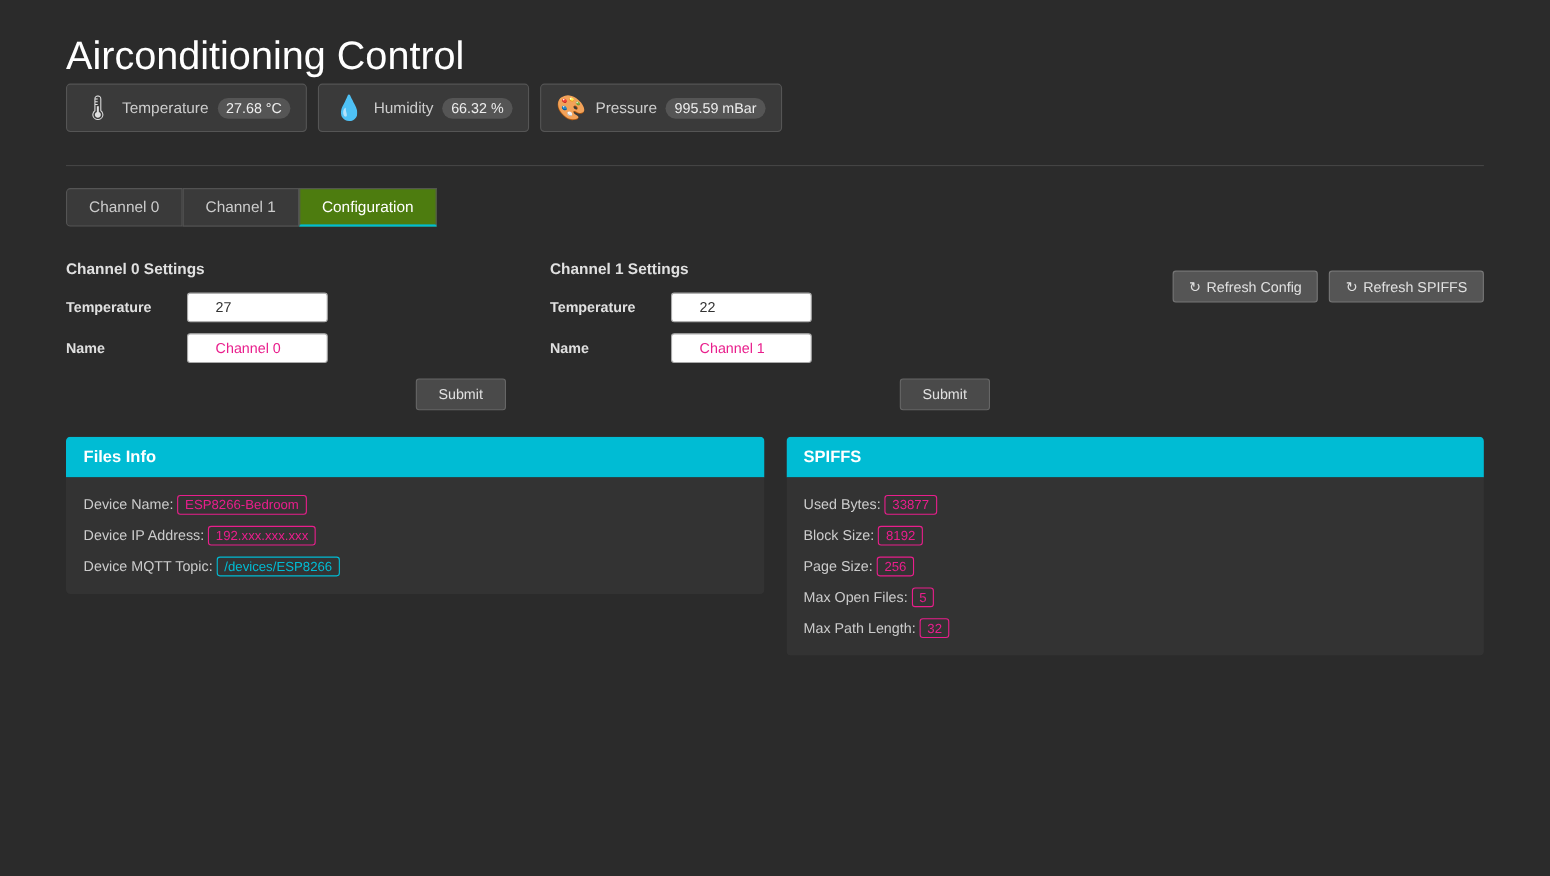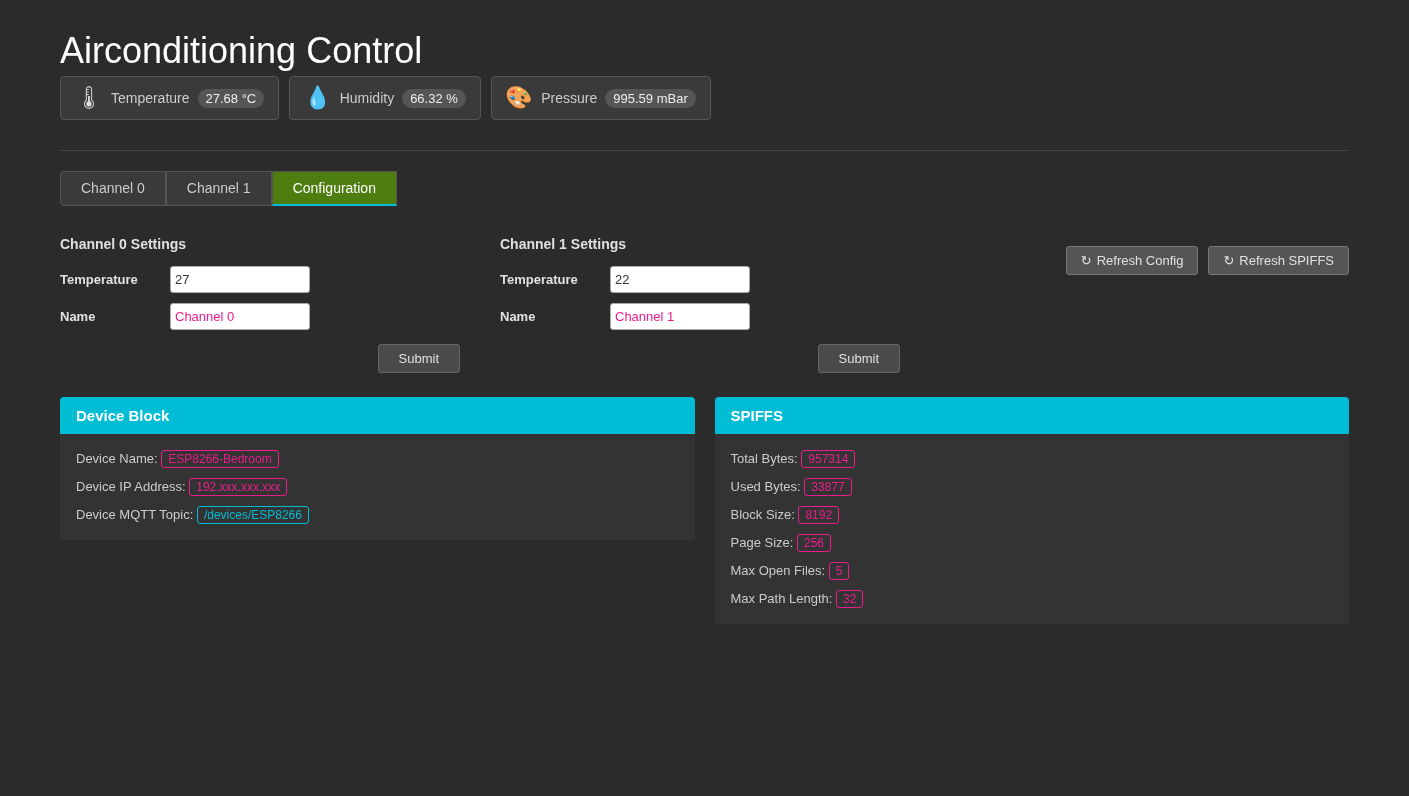--- a/index.html
+++ b/index.html
@@ -108,23 +108,23 @@
       width: 100px;
       font-weight: bold;
       color: #e0e0e0;
       font-size: 13px;
     }
     .field-input {
       background-color: #ffffff;
       color: #333;
       border: 1px solid #aaa;
       border-radius: 3px;
-      padding: 5px 4px;
-      font-size: 13px;
-      width: 140px;
+      padding: 5px 25px;
+      font-size: 13px;
+      width: 128px;
     }
     .channel-name-input {
       color: #e91e8c;
     }
     .submit-btn {
       display: block;
       margin-top: 14px;
       margin-left: auto;
       padding: 6px 20px;
       background-color: #4a4a4a;
@@ -292,45 +292,41 @@
         <button class="config-btn">
           <span>↻</span>
           <span>Refresh SPIFFS</span>
         </button>
       </div>
     </div>
 
     <div class="panels-row">
 
       <div class="panel">
-        <div class="panel-header">Device Block</div>
+        <div class="panel-header">Files Info</div>
         <div class="panel-body">
           <div class="info-row">
             <span>Device Name:</span>
             <span class="info-badge">ESP8266-Bedroom</span>
           </div>
           <div class="info-row">
             <span>Device IP Address:</span>
             <span class="info-badge">192.xxx.xxx.xxx</span>
           </div>
           <div class="info-row">
             <span>Device MQTT Topic:</span>
             <span class="info-badge info-badge-blue">/devices/ESP8266</span>
           </div>
         </div>
       </div>
 
       <div class="panel">
         <div class="panel-header">SPIFFS</div>
         <div class="panel-body">
           <div class="info-row">
-            <span>Total Bytes:</span>
-            <span class="info-badge">957314</span>
-          </div>
-          <div class="info-row">
             <span>Used Bytes:</span>
             <span class="info-badge">33877</span>
           </div>
           <div class="info-row">
             <span>Block Size:</span>
             <span class="info-badge">8192</span>
           </div>
           <div class="info-row">
             <span>Page Size:</span>
             <span class="info-badge">256</span>

